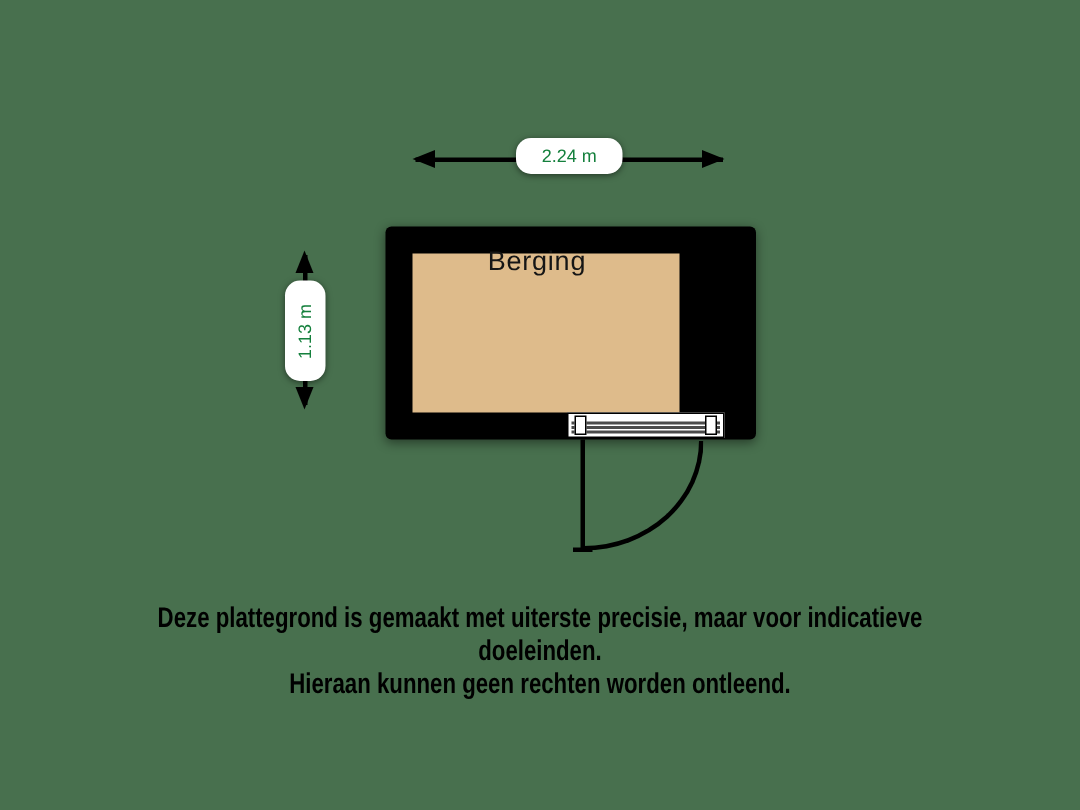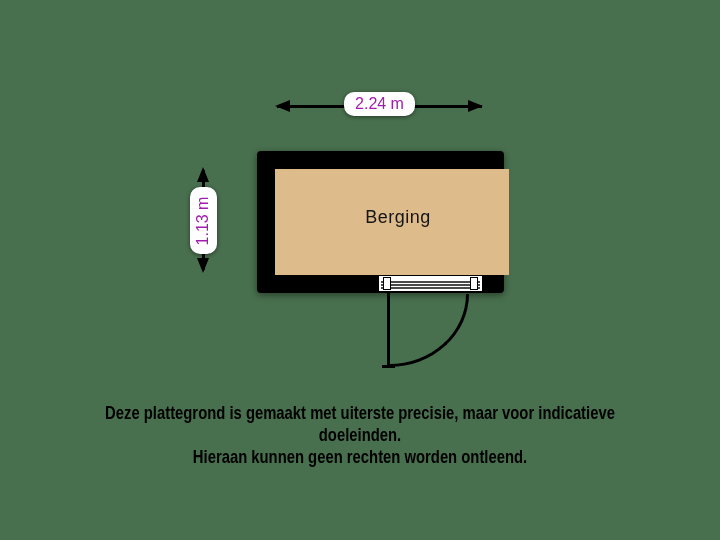--- a/index.html
+++ b/index.html
@@ -11,23 +11,23 @@
     position:absolute;left:0;top:0;width:720px;height:540px;
     background:#48704E;
   }
   
   .wall-outer{
     position:absolute;left:257px;top:151px;width:247px;height:142px;
     background:#000;border-radius:4px;
     box-shadow:0 2px 7px rgba(0,0,0,0.45);
   }
   .floor{
-    position:absolute;left:275px;top:169px;width:210px;height:106px;
+    position:absolute;left:275px;top:169px;width:178px;height:106px;
     background:#DEBB8B;
-    display:flex;align-items:center;justify-content:center;padding-left:24px;
+    display:flex;align-items:flex-start;justify-content:center;
   }
   .room-label{
     font-size:18px;color:#151515;letter-spacing:0.5px;
     transform:translate(-6px,-5px);
   }
   
   .window{
     position:absolute;left:378px;top:275px;width:105px;height:17px;
     background:#fff;border:1px solid #000;box-sizing:border-box;
   }
@@ -77,21 +77,21 @@
   }
   .arrow-down{
     left:197px;top:258px;
     border-left:6px solid transparent;border-right:6px solid transparent;
     border-top:15px solid #000;
   }
   .dim-label{
     position:absolute;background:#fff;border-radius:10px;
     box-shadow:0 1px 4px rgba(0,0,0,0.5);
     display:flex;align-items:center;justify-content:center;
-    font-size:16px;color:#a21caf;white-space:nowrap;
+    font-size:12px;color:#15803d;white-space:nowrap;
   }
   .dim-label-h{left:344px;top:92px;width:71px;height:24px;}
   .dim-label-v{left:190px;top:187px;width:27px;height:67px;}
   .dim-label-v .rot{transform:rotate(-90deg);white-space:nowrap;}
   
   .disclaimer{
     position:absolute;left:0;top:402px;width:720px;
     text-align:center;font-weight:bold;font-size:19px;line-height:22px;
     color:#000;transform:scaleX(0.78);transform-origin:50% 0;
   }

